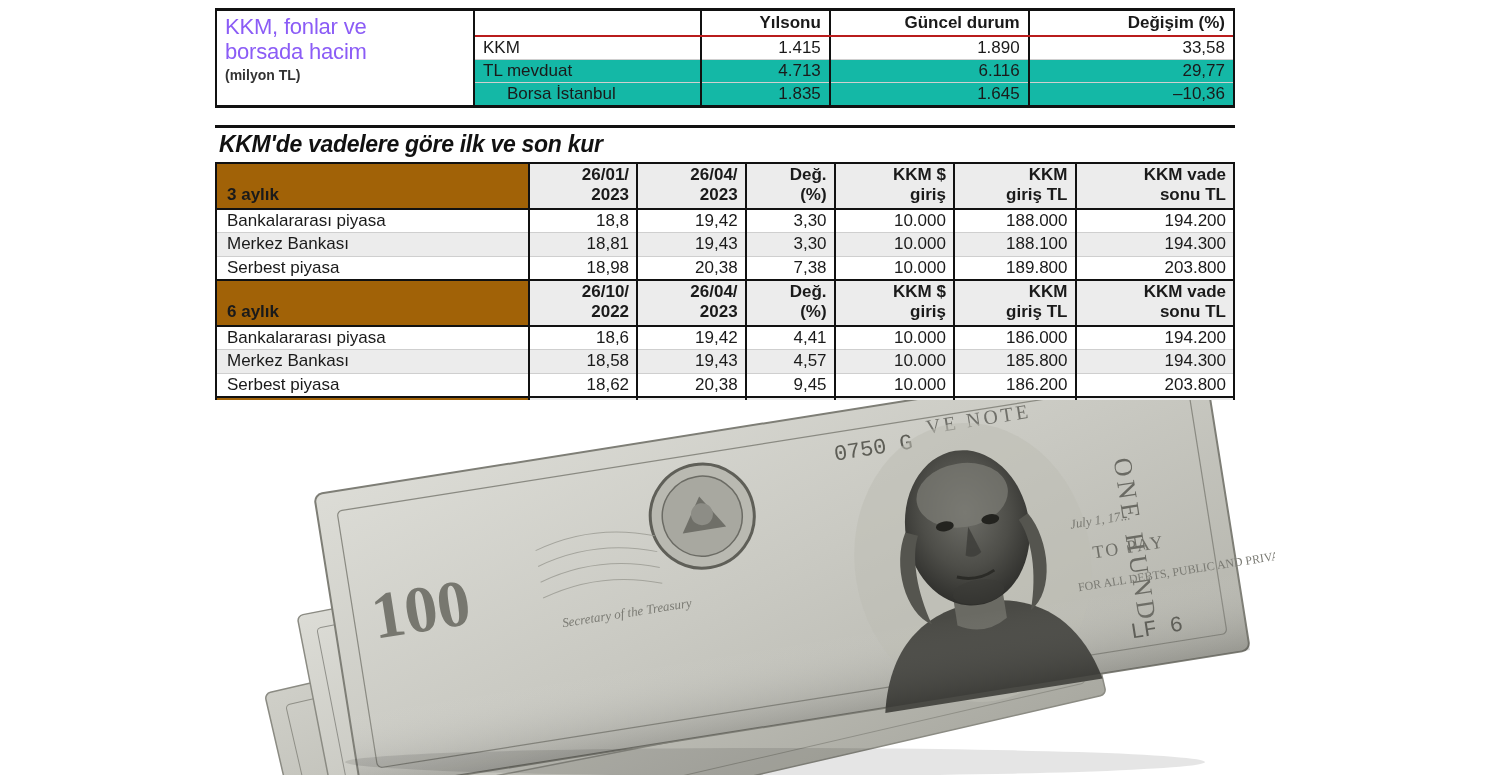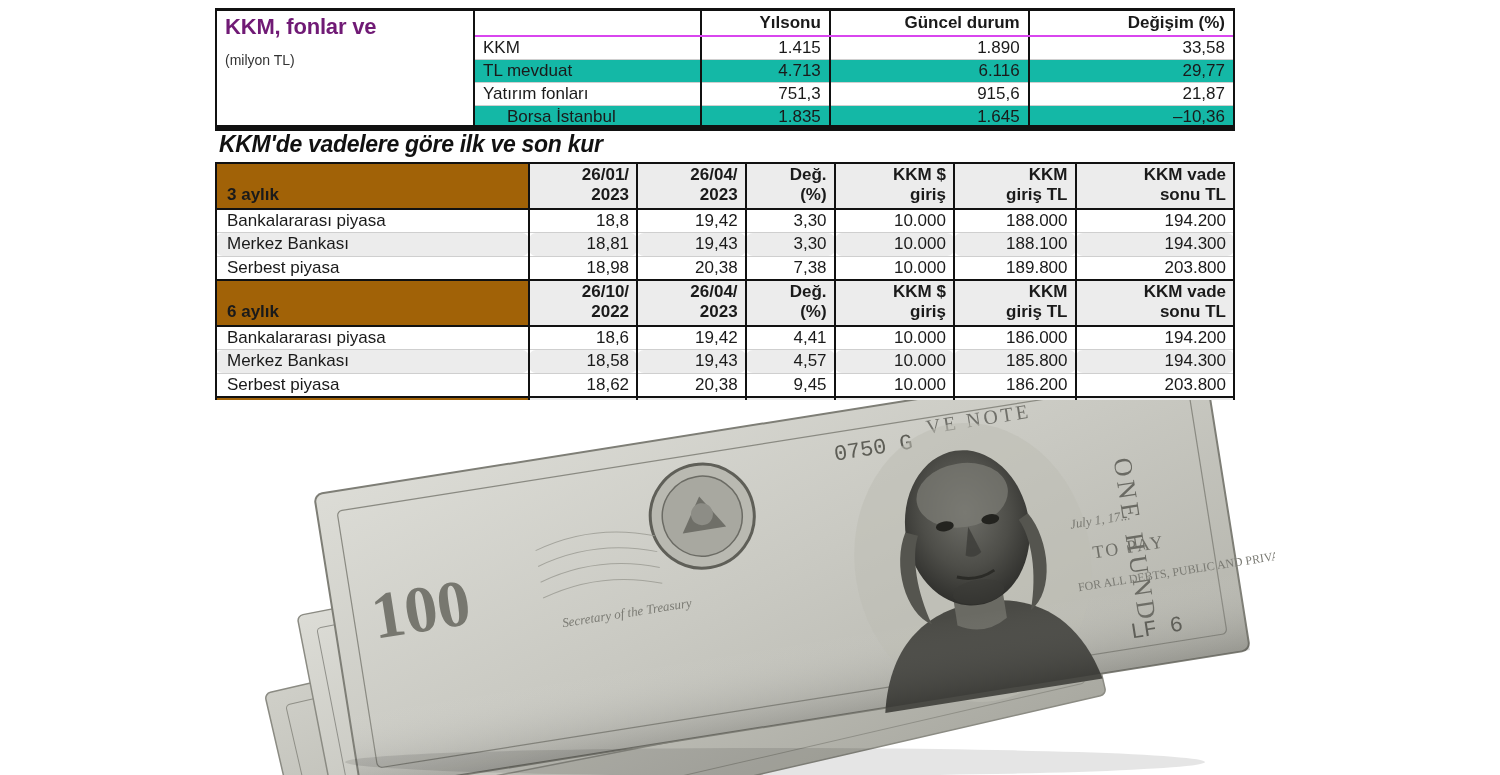--- a/index.html
+++ b/index.html
@@ -43,46 +43,46 @@
 
   .top-title-cell {
     width: 258px;
     flex: 0 0 258px;
     padding: 4px 8px 2px 8px;
     box-sizing: border-box;
     border-right: 2px solid #111;
   }
   .top-title-cell .t1 {
     font-size: 22px;
-    font-weight: 700;
+    font-weight: 400;
     line-height: 1.12;
     letter-spacing: -0.2px;
-    color: #701a75;
+    color: #8b5cf6;
   }
   .top-title-cell .t2 {
     font-size: 14px;
-    font-weight: 400;
+    font-weight: 700;
     color: #333;
-    margin-top: 12px;
+    margin-top: 3px;
   }
 
   .top-table {
     flex: 1 1 auto;
   }
   .top-table table {
     width: 100%;
     border-collapse: collapse;
     font-size: 17px;
   }
   .top-table th {
     font-weight: 700;
     font-size: 17px;
     text-align: right;
     padding: 2px 8px 2px 8px;
-    border-bottom: 2px solid #d946ef;
+    border-bottom: 2px solid #b91c1c;
     border-left: 2px solid #111;
     white-space: nowrap;
   }
   .top-table th.first {
     border-left: none;
     text-align: left;
   }
   .top-table td {
     font-size: 17px;
     padding: 1px 8px;
@@ -143,21 +143,20 @@
   table.mid-table td.lbl {
     border-left: none;
     text-align: left;
     padding-left: 10px;
   }
   table.mid-table tr.data td {
     border-bottom: 1px solid #cfcfcf;
   }
   table.mid-table tr.data.shade td {
     background: #ececec;
-    border-radius: 7px;
   }
   table.mid-table tr.hdr td {
     font-weight: 700;
     background: #ececec;
     border-bottom: 2px solid #111;
     border-top: 2px solid #111;
     padding-top: 1px;
     padding-bottom: 2px;
     vertical-align: top;
   }
@@ -199,20 +198,21 @@
 </head>
 <body>
 
 <div class="page">
 
   <div class="block-top">
     <div class="top-wrap">
 
       <div class="top-title-cell">
         <div class="t1">KKM, fonlar ve</div>
+        <div class="t1">borsada hacim</div>
         <div class="t2">(milyon TL)</div>
       </div>
 
       <div class="top-table">
         <table>
           <colgroup>
             <col style="width:210px">
             <col style="width:120px">
             <col style="width:185px">
             <col style="width:190px">
@@ -231,26 +231,20 @@
               <td>1.415</td>
               <td>1.890</td>
               <td>33,58</td>
             </tr>
             <tr class="alt">
               <td class="first">TL mevduat</td>
               <td>4.713</td>
               <td>6.116</td>
               <td>29,77</td>
             </tr>
-            <tr>
-              <td class="first">Yatırım fonları</td>
-              <td>751,3</td>
-              <td>915,6</td>
-              <td>21,87</td>
-            </tr>
             <tr class="alt">
               <td class="first">Borsa İstanbul</td>
               <td>1.835</td>
               <td>1.645</td>
               <td>–10,36</td>
             </tr>
           </tbody>
         </table>
       </div>
 

